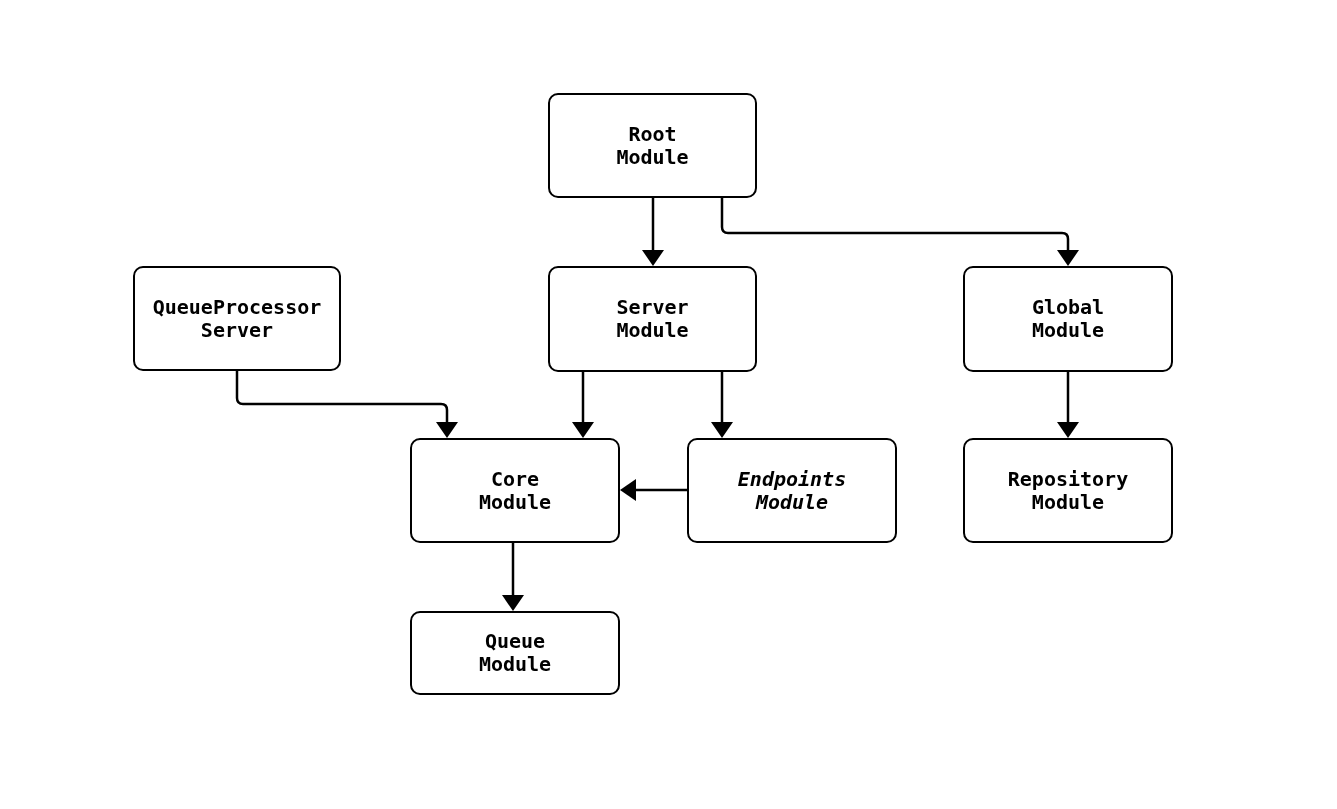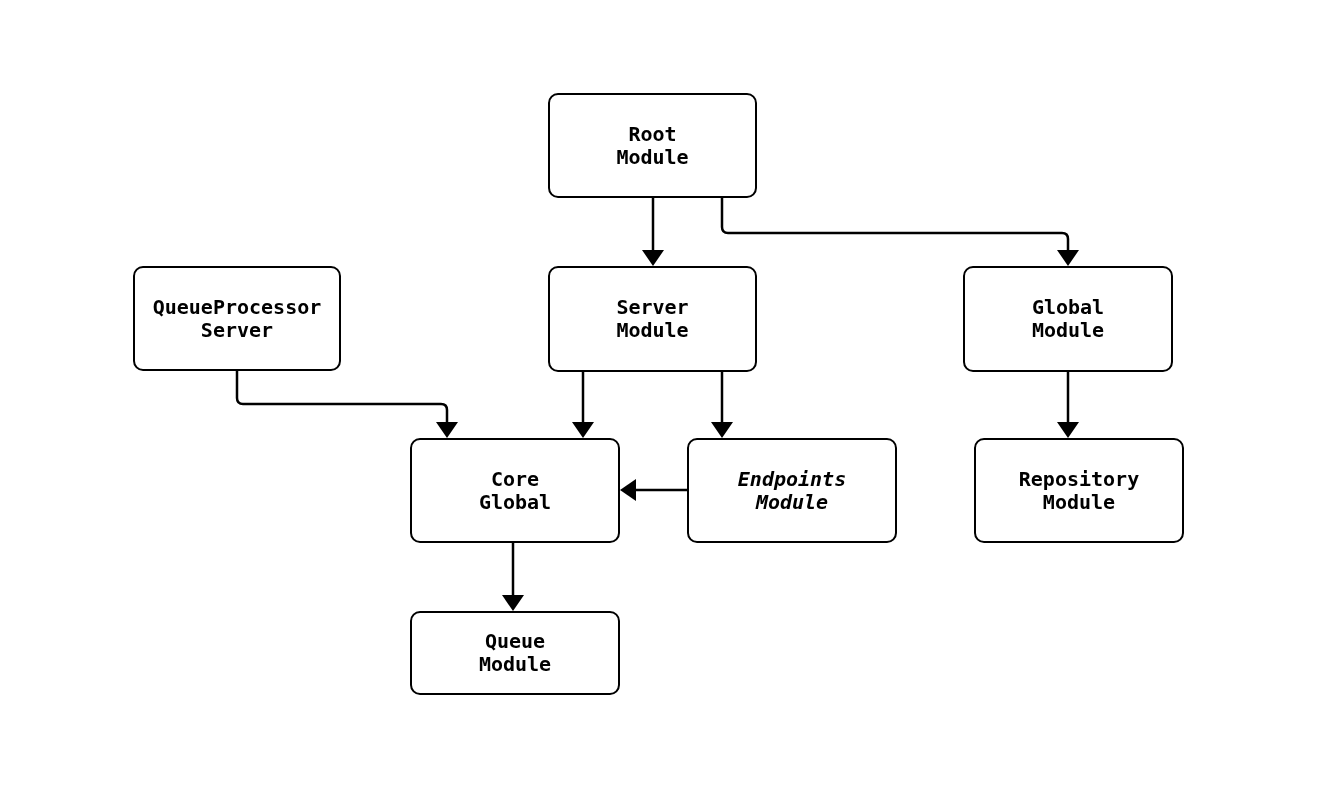--- a/index.html
+++ b/index.html
@@ -49,21 +49,21 @@
     color: #000000;
     white-space: pre-line;
     text-align: center;
   }
   #node-root           { left: 548px; top: 93px;  width: 209px; height: 105px; }
   #node-queueprocessor { left: 133px; top: 266px; width: 208px; height: 105px; }
   #node-server         { left: 548px; top: 266px; width: 209px; height: 106px; }
   #node-global         { left: 963px; top: 266px; width: 210px; height: 106px; }
   #node-core           { left: 410px; top: 438px; width: 210px; height: 105px; }
   #node-endpoints      { left: 687px; top: 438px; width: 210px; height: 105px; font-style: italic; }
-  #node-repository     { left: 963px; top: 438px; width: 210px; height: 105px; margin-left: 11px; }
+  #node-repository     { left: 963px; top: 438px; width: 210px; height: 105px; }
   #node-queue          { left: 410px; top: 611px; width: 210px; height: 84px; }
 </style>
 </head>
 <body>
 
 <div class="canvas">
 
   <svg class="edges" width="1337" height="809" viewBox="0 0 1337 809" xmlns="http://www.w3.org/2000/svg">
 
     <path d="M653,198 L653,251"></path>
@@ -106,21 +106,21 @@
 Module</span>
   </div>
 
   <div class="node" id="node-global">
     <span class="node-label">Global
 Module</span>
   </div>
 
   <div class="node" id="node-core">
     <span class="node-label">Core
-Global</span>
+Module</span>
   </div>
 
   <div class="node" id="node-endpoints">
     <span class="node-label">Endpoints
 Module</span>
   </div>
 
   <div class="node" id="node-repository">
     <span class="node-label">Repository
 Module</span>

